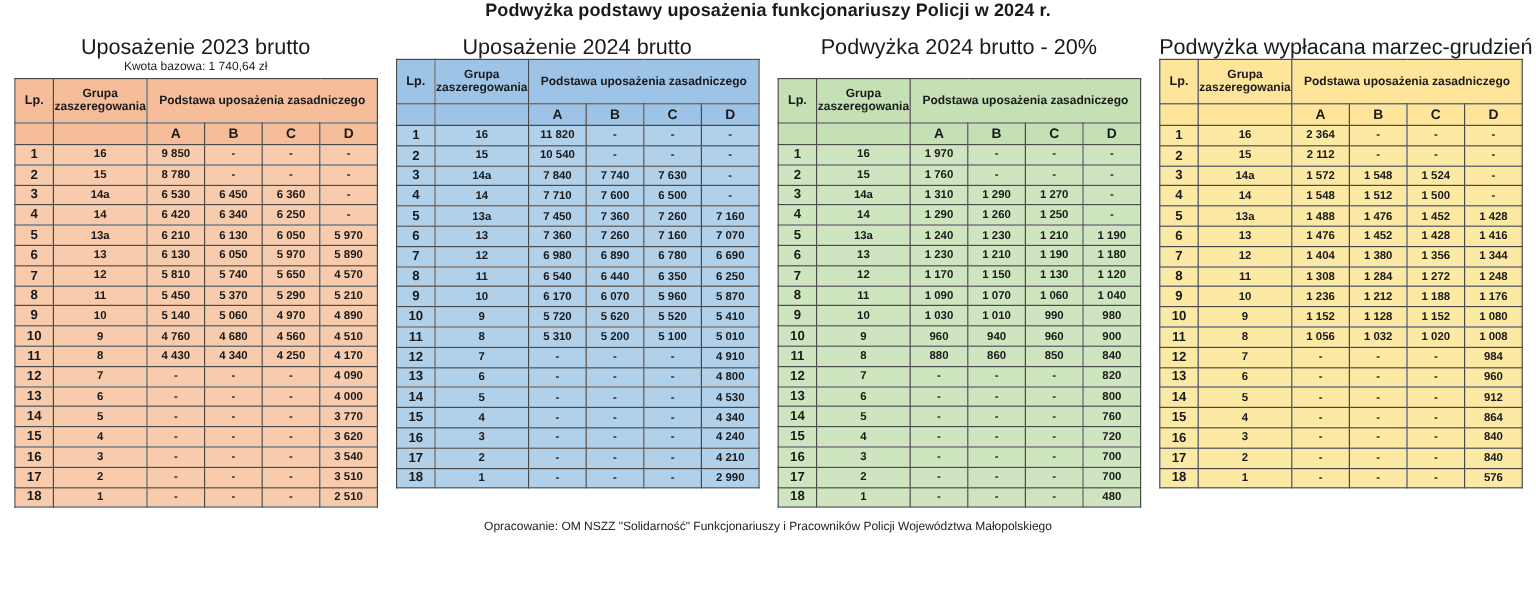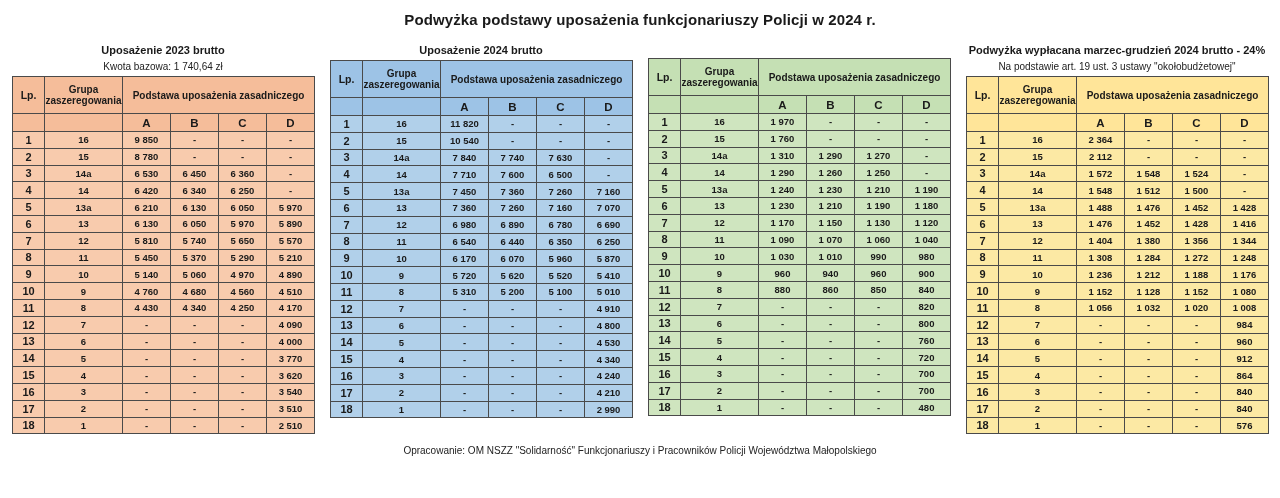--- a/index.html
+++ b/index.html
@@ -8,34 +8,34 @@
     width: 1280px; height: 498px;
     background: #ffffff;
     font-family: "Liberation Sans", sans-serif;
     color: #1a1a1a;
     overflow: hidden;
   }
   .main-title {
     text-align: center;
     font-weight: bold;
     font-size: 15px;
-    padding-top: 11px;
+    padding-top: 0;
     letter-spacing: 0.1px;
   }
   .tables-wrap {
     display: flex;
     justify-content: space-between;
     padding: 0 12px;
     margin-top: 14px;
   }
   .table-block { width: 302px; }
   .t-title {
     text-align: center;
-    font-weight: bold;
-    font-size: 11px;
+    font-weight: normal;
+    font-size: 18px;
     height: 18px;
     line-height: 16px;
     white-space: nowrap;
   }
   .t-subtitle {
     text-align: center;
     font-size: 10px;
     height: 16px;
     line-height: 14px;
     color: #222;
@@ -154,21 +154,21 @@
             <td class="val">6 050</td>
             <td class="val">5 970</td>
             <td class="val">5 890</td>
           </tr>
           <tr>
             <td class="lp">7</td>
             <td class="grp">12</td>
             <td class="val">5 810</td>
             <td class="val">5 740</td>
             <td class="val">5 650</td>
-            <td class="val">5 570</td>
+            <td class="val">4 570</td>
           </tr>
           <tr>
             <td class="lp">8</td>
             <td class="grp">11</td>
             <td class="val">5 450</td>
             <td class="val">5 370</td>
             <td class="val">5 290</td>
             <td class="val">5 210</td>
           </tr>
           <tr>
@@ -424,20 +424,21 @@
             <td class="val">-</td>
             <td class="val">-</td>
             <td class="val">-</td>
             <td class="val">2 990</td>
           </tr>
         </tbody>
     </table>
   </div>
 
   <div class="table-block" style="--hdr: #c5e0b4; --bdy: #cfe5bf;">
+    <div class="t-title">Podwyżka 2024 brutto - 20%</div>
     <div class="t-subtitle"></div>
     <table class="salary-table">
       <colgroup>
           <col class="col-lp">
           <col class="col-grp">
           <col class="col-v">
           <col class="col-v">
           <col class="col-v">
           <col class="col-v">
         </colgroup>
@@ -600,21 +601,20 @@
             <td class="val">-</td>
             <td class="val">-</td>
             <td class="val">480</td>
           </tr>
         </tbody>
     </table>
   </div>
 
   <div class="table-block" style="--hdr: #ffe599; --bdy: #fce9a4;">
     <div class="t-title">Podwyżka wypłacana marzec-grudzień 2024 brutto - 24%</div>
-    <div class="t-subtitle">Na podstawie art. 19 ust. 3 ustawy "okołobudżetowej"</div>
     <table class="salary-table">
       <colgroup>
           <col class="col-lp">
           <col class="col-grp">
           <col class="col-v">
           <col class="col-v">
           <col class="col-v">
           <col class="col-v">
         </colgroup>
       <thead>

